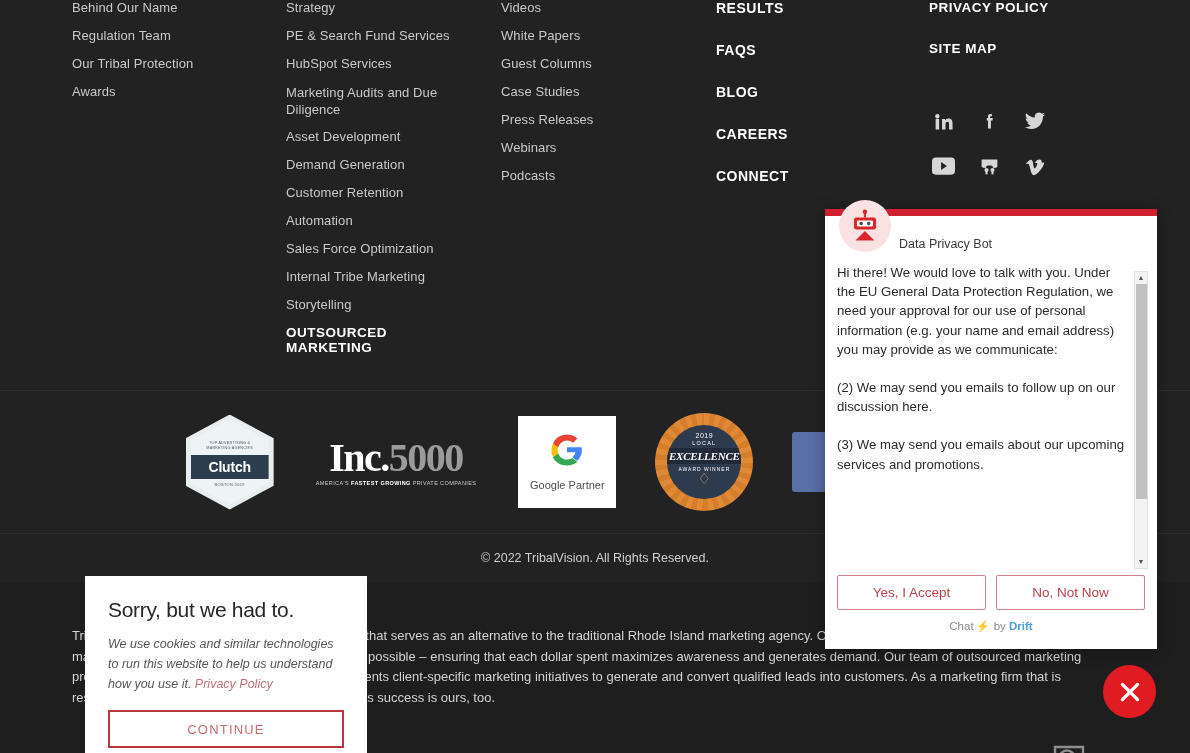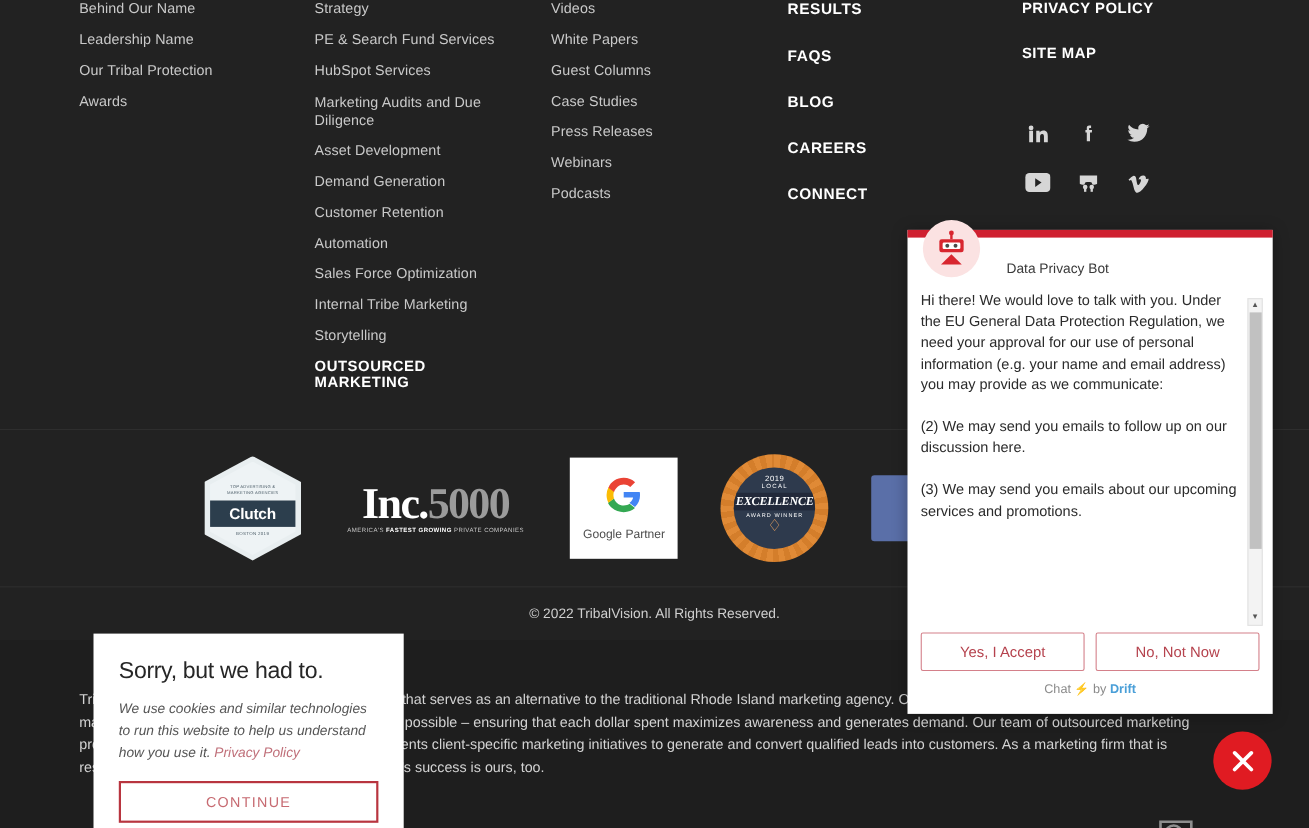--- a/index.html
+++ b/index.html
@@ -204,21 +204,21 @@
     border-top: 7px solid #cf2030;
   }
   #chat-avatar {
     position: absolute; left: 14px; top: -16px;
     width: 52px; height: 52px; border-radius: 50%;
     background: #fbe2e2;
     display: flex; align-items: center; justify-content: center;
     z-index: 3;
   }
   #chat-bot-name {
-    position: absolute; left: 90px; top: 21px;
+    position: absolute; left: 74px; top: 21px;
     font-size: 12.5px; color: #3a3a3a;
   }
   #chat-body {
     position: absolute; left: 0; top: 47px; width: 332px; height: 296px;
     padding: 0 26px 0 12px; overflow: hidden;
   }
   #chat-message {
     font-size: 13.2px; line-height: 19.2px; color: #2b2b2b;
   }
   #chat-message p { margin-bottom: 19px; }
@@ -271,21 +271,21 @@
     font-size: 28px; color: #d8d8d8; letter-spacing: -.4px;
   }
 </style>
 </head>
 <body>
 
 <div id="footer-nav">
 
   <div class="nav-col" id="col-company">
     <a class="nav-link">Behind Our Name</a>
-    <a class="nav-link">Leadership Name</a>
+    <a class="nav-link">Regulation Team</a>
     <a class="nav-link">Our Tribal Protection</a>
     <a class="nav-link">Awards</a>
   </div>
 
   <div class="nav-col" id="col-services">
     <a class="nav-link">Strategy</a>
     <a class="nav-link">PE &amp; Search Fund Services</a>
     <a class="nav-link">HubSpot Services</a>
     <a class="nav-link two-line">Marketing Audits and Due Diligence</a>
     <a class="nav-link">Asset Development</a>

